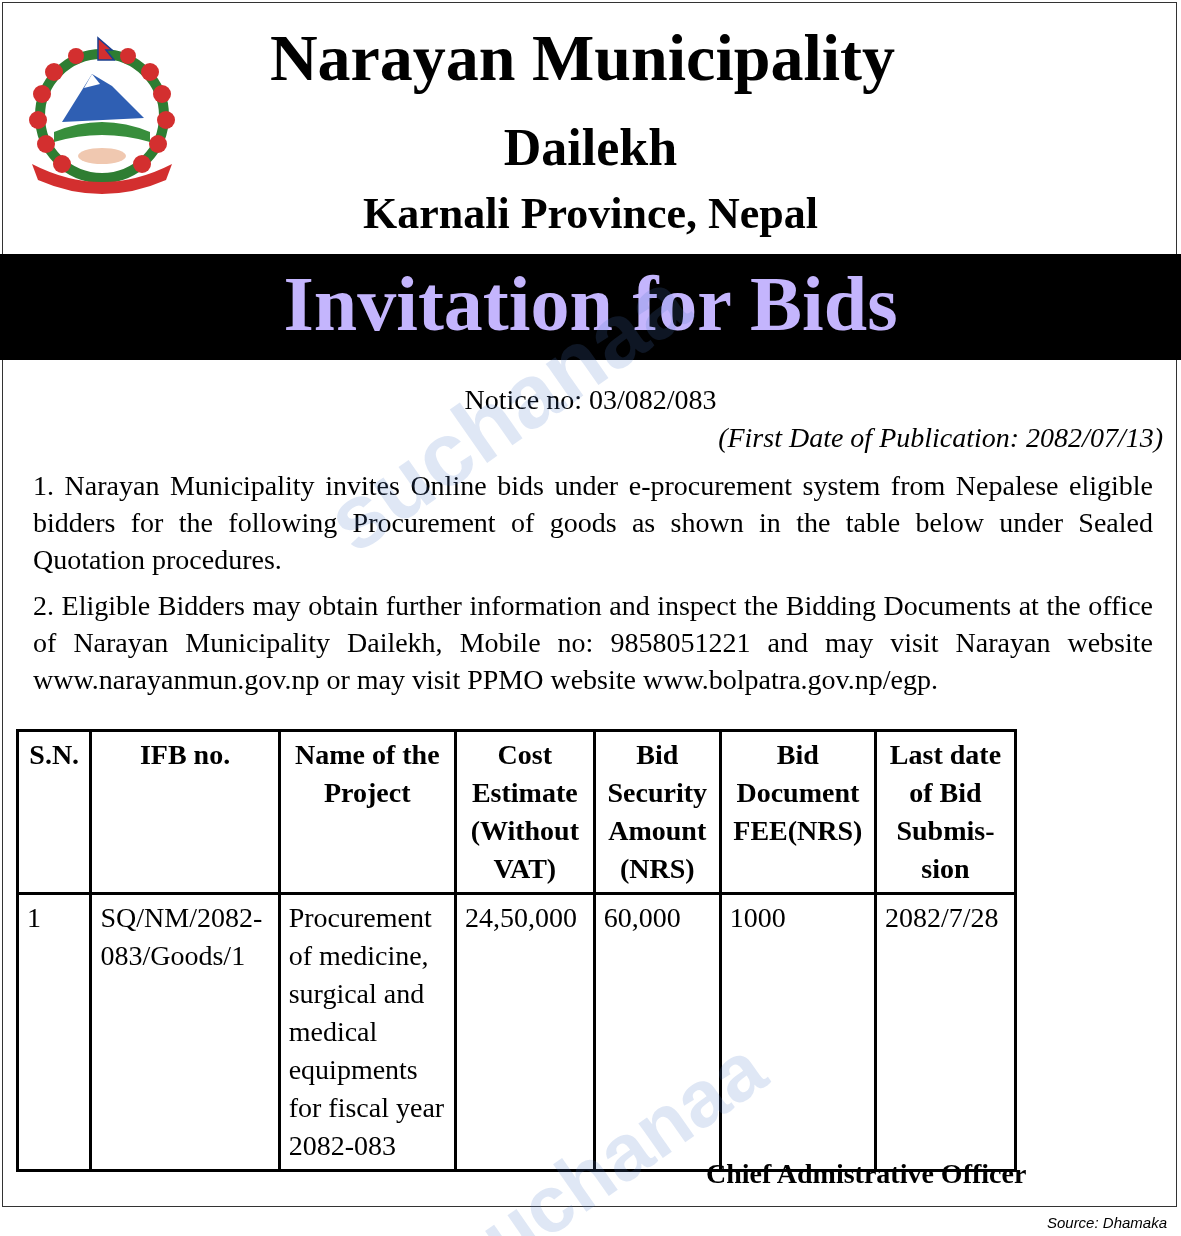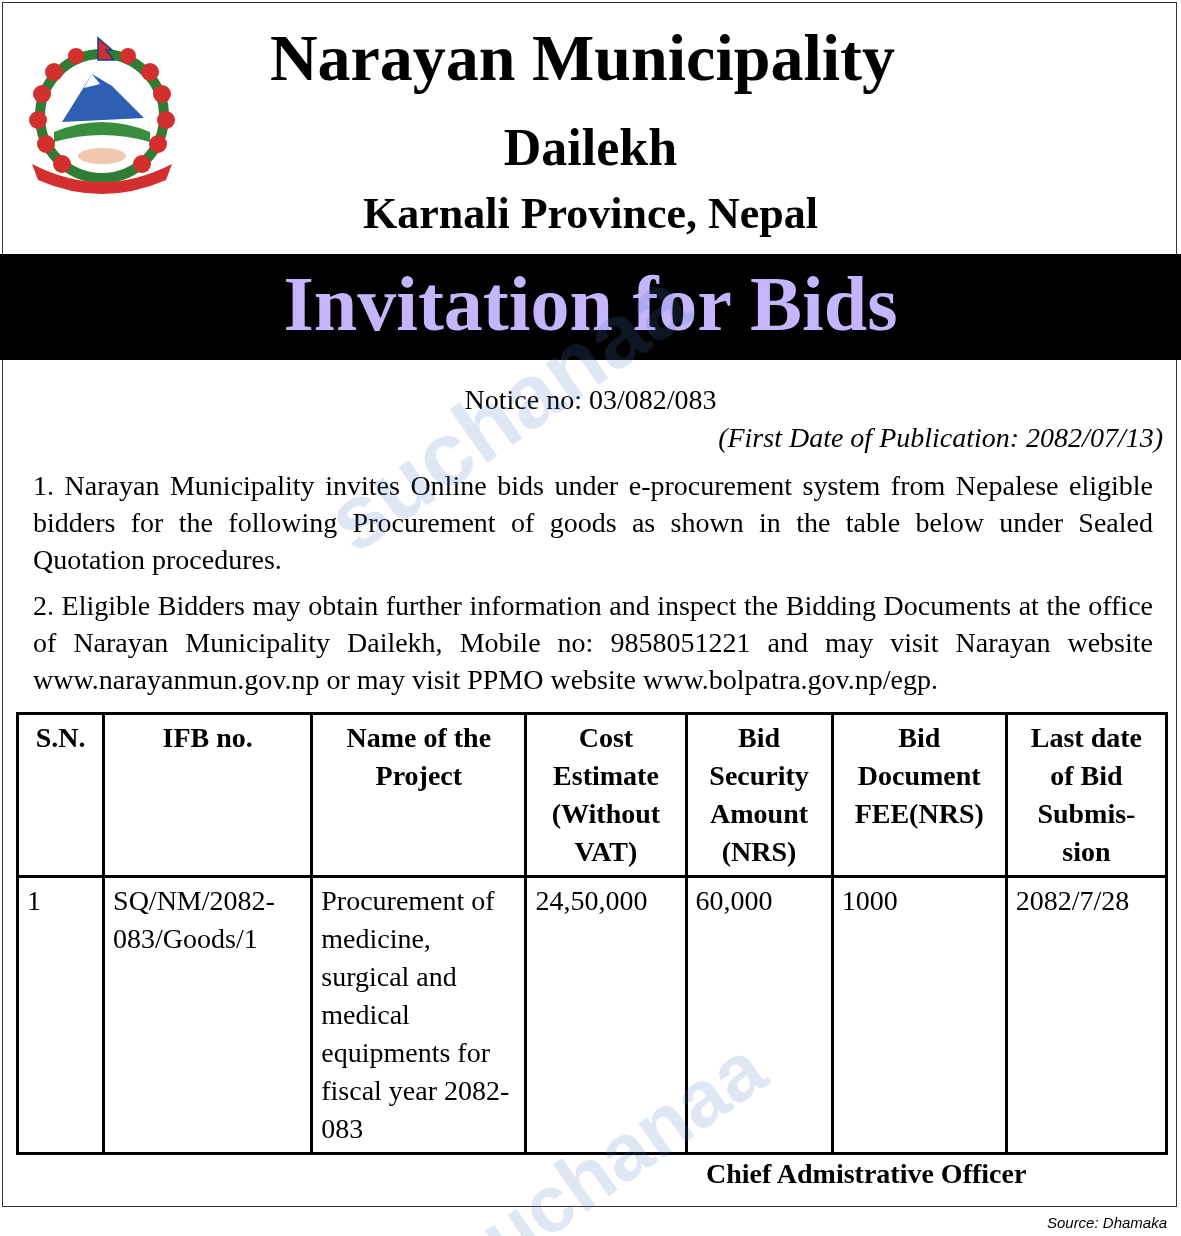--- a/index.html
+++ b/index.html
@@ -8,21 +8,21 @@
   .logo { position:absolute; left:14px; top:32px; width:176px; height:162px; }
   .title { position:absolute; left:0; width:1181px; text-align:center; font-weight:bold; }
   .t1 { top:20px; font-size:66px; left:-8px; }
   .t2 { top:118px; font-size:52px; }
   .t3 { top:188px; font-size:44px; }
   .banner { position:absolute; left:0; top:254px; width:1181px; height:106px; background:#000; color:#c4b5fd; text-align:center; font-weight:bold; font-size:78px; line-height:100px; }
   .notice { position:absolute; top:384px; left:0; width:1181px; text-align:center; font-weight:normal; font-size:28px; }
   .pubdate { position:absolute; top:422px; right:18px; font-style:italic; font-size:28px; }
   .body-text { position:absolute; left:24px; top:458px; width:1138px; font-size:28px; line-height:37px; text-align:justify; }
   .body-text p { margin:9px; }
-  table.ifb { position:absolute; left:16px; top:712px; width:1152px; border-collapse:collapse; font-size:28px; line-height:38px; }
+  table.ifb { position:absolute; left:16px; top:729px; width:1001px; border-collapse:collapse; font-size:28px; line-height:38px; }
   table.ifb th, table.ifb td { border:3px solid #000; vertical-align:top; padding:4px 8px; }
   table.ifb th { font-weight:bold; text-align:center; height:144px; }
   table.ifb td { height:260px; text-align:left; }
   .signature { position:absolute; left:706px; top:1158px; font-weight:bold; font-size:28px; }
   .source { position:absolute; right:14px; top:1214px; font-family:"Liberation Sans", sans-serif; font-style:italic; font-size:15px; }
   .wm { position:absolute; color:rgba(80,120,200,0.18); font-family:"Liberation Sans", sans-serif; font-weight:bold; transform:rotate(-35deg); pointer-events:none; }
 </style>
 </head>
 <body>
 

